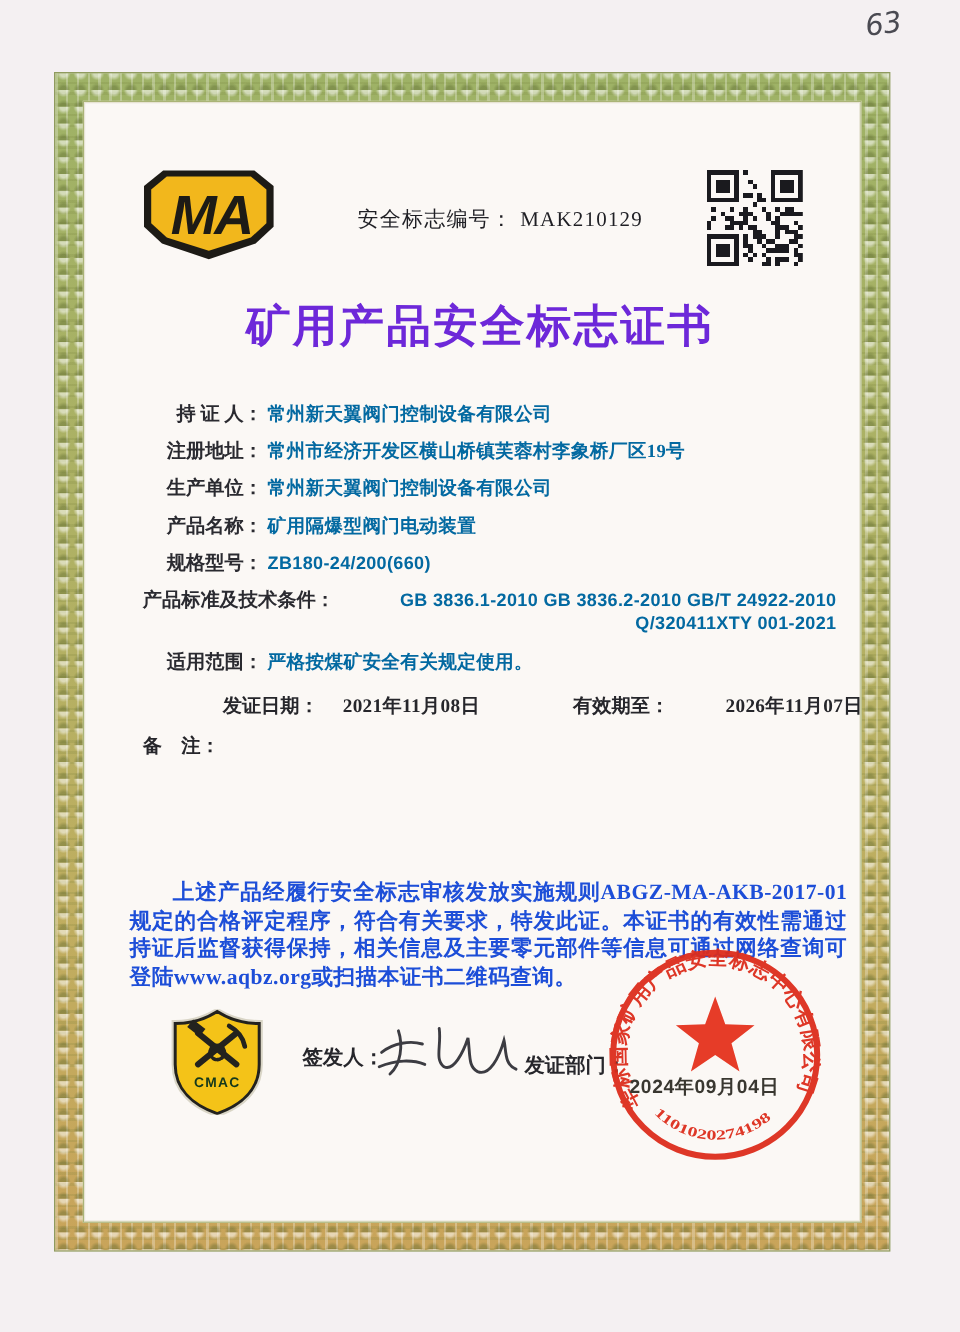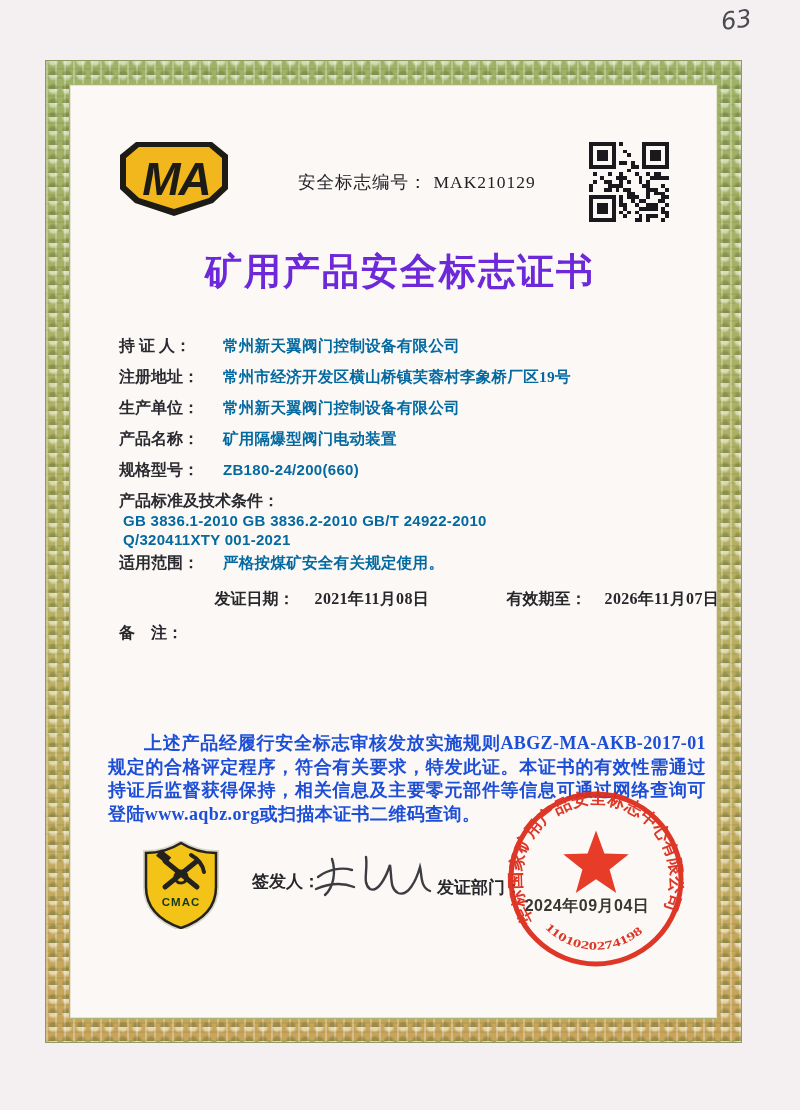--- a/index.html
+++ b/index.html
@@ -45,41 +45,41 @@
   .cert-no .val { font-family:"Liberation Serif", serif; margin-left:6px; }
   .qr { position:absolute; left:589px; top:141px; }
   
   .cert-title {
     position:absolute; left:0; top:247px; width:800px;
     text-align:center; font-size:37px; font-weight:700;
     letter-spacing:2px; color:#6d28d9;
   }
   
   .fields { position:absolute; left:119px; top:336px; width:600px; }
-  .frow { display:flex; align-items:flex-start; line-height:20px; margin-bottom:11px; }
+  .frow { display:flex; align-items:flex-start; line-height:20px; margin-bottom:11px;text-align:right; }
   .flab {
     flex:none; width:100px; font-size:16px; font-weight:700; color:#2a2a30;
     white-space:nowrap;
   }
   .fval {
     flex:none; max-width:470px; margin-left:4px;
     font-size:15.5px; font-weight:700; color:#0369a1; letter-spacing:.3px;
   }
   .frow.wide-label .flab { width:auto; margin-right:14px; }
-  .frow.wide-label { margin-bottom:4px;flex-direction:column; }
+  .frow.wide-label { margin-bottom:14px; }
   .frow.wide-label .fval { max-width:400px; line-height:19px; }
   .v-sans { font-family:"Liberation Sans", sans-serif; font-size:15px; }
   .dates-row {
     display:flex; margin-top:16px; line-height:20px;
     font-size:16px; font-weight:700;justify-content:flex-end;
   }
   .dates-row .dl { width:100px; flex:none; }
   .dates-row .dv1 { width:192px; flex:none; letter-spacing:.3px; }
   .dates-row .dl2 { width:98px; flex:none; }
-  .dates-row .dv2 { letter-spacing:.3px; }
+  .dates-row .dv2 { letter-spacing:.3px;margin-left:29px; }
   .remark-row { margin-top:14px; font-size:16px; font-weight:700; line-height:20px; }
   
   .statement {
     position:absolute; left:108px; top:732px; width:598px;
     font-size:18px; font-weight:700; line-height:23.5px;
     text-align:justify; text-indent:2em; color:#1d4ed8; letter-spacing:.4px;
   }
   
   .cmac { position:absolute; left:142px; top:841px; }
   .signer-label { position:absolute; left:252px; top:870px; font-size:17px; font-weight:700; }

